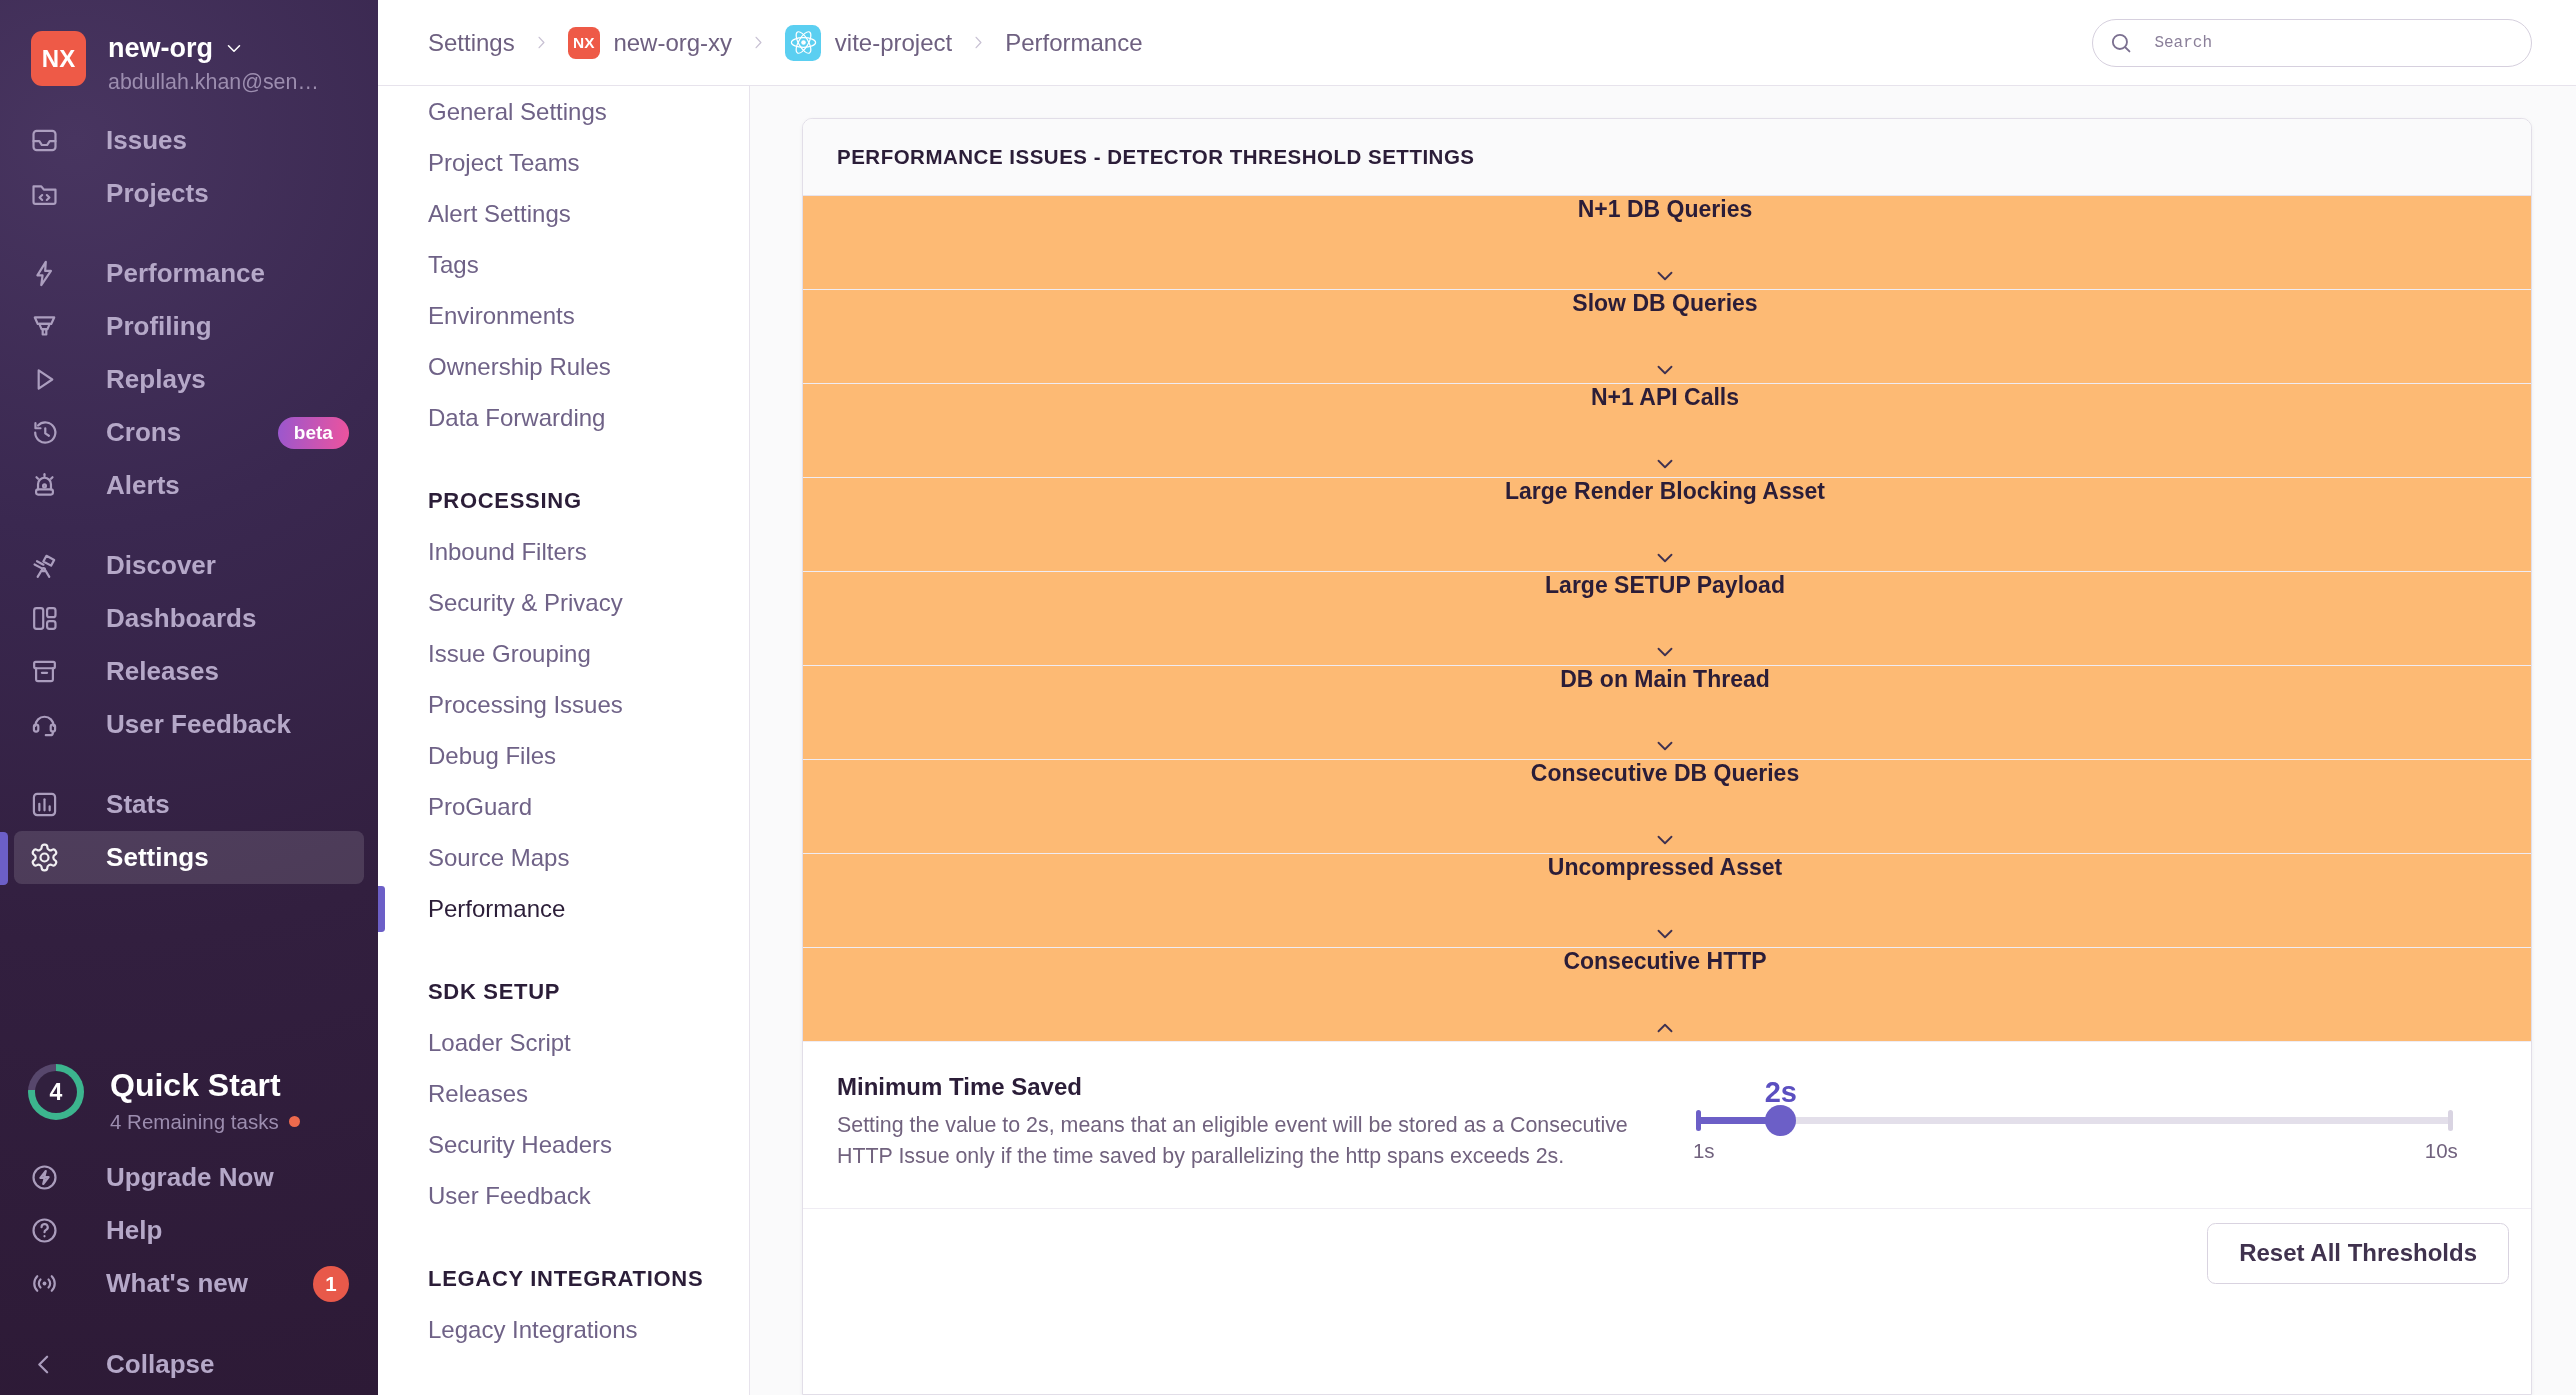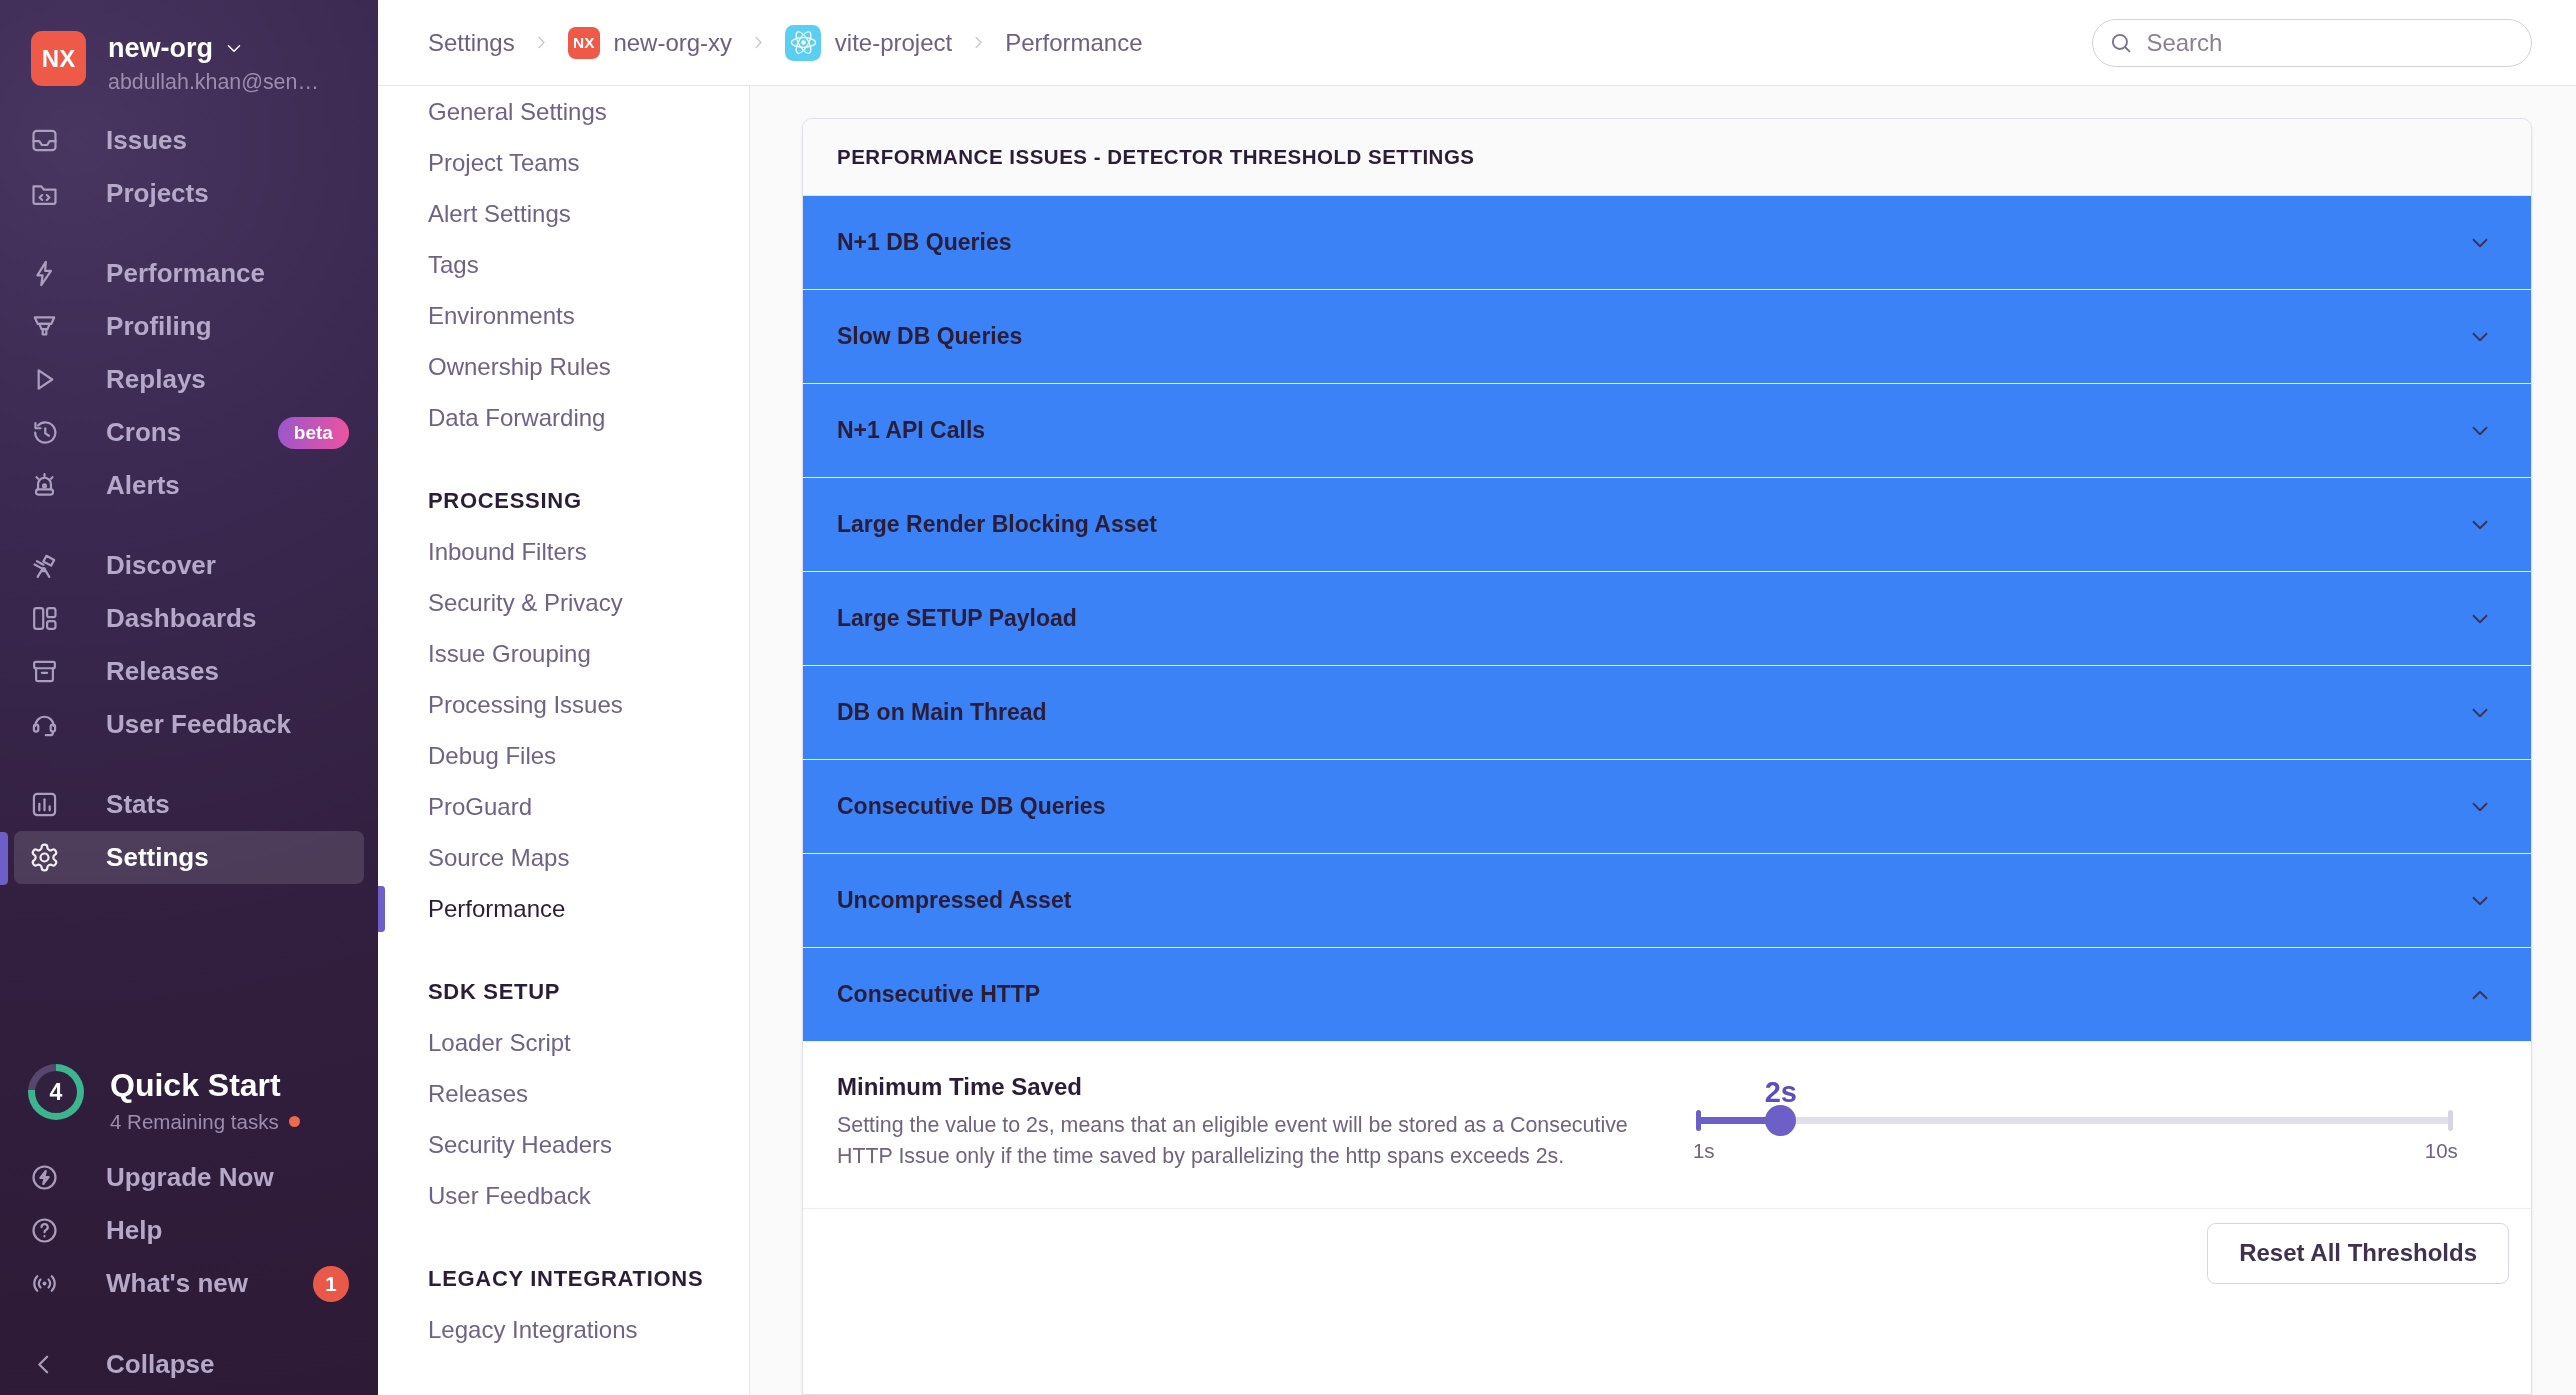--- a/index.html
+++ b/index.html
@@ -43,43 +43,43 @@
   .topbar { position:absolute; left:378px; top:0; width:2198px; height:86px; background:#fff;
     border-bottom:1.3px solid #E7E3EC; display:flex; align-items:center; padding-left:50px; }
   .crumbs { display:flex; align-items:center; gap:17px; font-size:24px; color:#6E6080; }
   .crumb { cursor:pointer; display:flex; align-items:center; gap:13.7px; }
   .crumb-sep { width:19px; height:19px; color:#C9C2D4; }
   .mini-nx { width:32px; height:32px; border-radius:7.7px; background:#EE5A47; color:#fff; font-size:15.4px; font-weight:bold;
     display:flex; align-items:center; justify-content:center; }
   .mini-react { width:36px; height:36px; border-radius:8.5px; background:#5BCFF1; display:flex; align-items:center; justify-content:center; }
   .search-box { margin-left:auto; margin-right:44px; width:440px; height:48px; border:1.3px solid #D6D0DE;
     border-radius:24px; display:flex; align-items:center; padding:0 15.4px; gap:12px; color:#7B7090; background:#fff; }
-  .search-box input { border:none; outline:none; font-size:24px; color:#4A3B5C; width:100%;
-    font-family:Liberation Sans, sans-serif; background:transparent; }
+  .search-box input { border:none; outline:none; font-size:16px; color:#4A3B5C; width:100%;
+    font-family:Liberation Mono, monospace; background:transparent;margin-left:8px; }
   .search-box input::placeholder { color:#8A7F99; }
 
   
   .snav { position:absolute; left:378px; top:86px; width:372px; height:1309px; background:#fff;
     border-right:1.3px solid #E7E3EC; }
   .snav-item { height:51px; display:flex; align-items:center; padding-left:50px; font-size:24px; color:#6F6287;
     cursor:pointer; position:relative; }
   .snav-item.active { color:#2B1D38; }
   .snav-edge { position:absolute; left:0; top:2.6px; width:6.8px; height:46px; border-radius:0 3.4px 3.4px 0; background:#6C5FC7; }
   .snav-header { height:51px; margin-top:32px; display:flex; align-items:center; padding-left:50px;
     font-size:22px; font-weight:bold; letter-spacing:0.7px; color:#2B1D38; }
 
   
   .main { position:absolute; left:750px; top:86px; width:1826px; height:1309px; background:#FAFAFB; }
   .panel { position:absolute; left:52px; top:32px; width:1730px; height:1277px; background:#fff;
     border:1.3px solid #E2DEE8; border-radius:10.2px 10.2px 0 0; overflow:hidden;
     box-shadow:0 1.7px 4.3px rgba(45,26,54,.05); }
   .panel-header { height:77px; background:#FAFAFB; border-bottom:1.3px solid #E7E3EC; display:flex; align-items:center;
     padding:0 34px; font-size:20.5px; font-weight:bold; letter-spacing:0.5px; color:#2B1D38; }
   .prow { height:94px; display:flex; align-items:center; justify-content:space-between; padding:0 38px 0 34px;
-    border-bottom:1.3px solid #EFECF3; background:#3b82f6; cursor:pointer; }
+    border-bottom:1.3px solid #EFECF3; background:#fdba74; cursor:pointer;flex-direction:column; }
   .prow-label { font-size:23px; font-weight:bold; color:#2B1D38; }
   .prow-chev { width:26px; height:26px; color:#3F3150; }
   .detail { position:relative; height:167px; border-bottom:1.3px solid #EFECF3; background:#fff; }
   .detail-title { position:absolute; left:34px; top:31px; font-size:24px; font-weight:bold; color:#2B1D38; }
   .detail-desc { position:absolute; left:34px; top:68px; width:820px; font-size:21.4px; line-height:31px; color:#71627E; }
   .slider { position:absolute; left:895px; top:0; width:753px; height:100%; }
   .slider-track { position:absolute; left:0; right:0; top:75px; height:6.8px; border-radius:3.4px; background:#E3DFEA; cursor:pointer; }
   .slider-fill { position:absolute; left:0; top:75px; height:6.8px; border-radius:3.4px; background:#6C5FC7; width:11%; }
   .slider-tick-l { position:absolute; left:-1.7px; top:68px; width:5.1px; height:20.5px; border-radius:2.6px; background:#6C5FC7; }
   .slider-tick-r { position:absolute; right:-1.7px; top:68px; width:4.3px; height:20.5px; border-radius:2.6px; background:#D9D4E2; }

